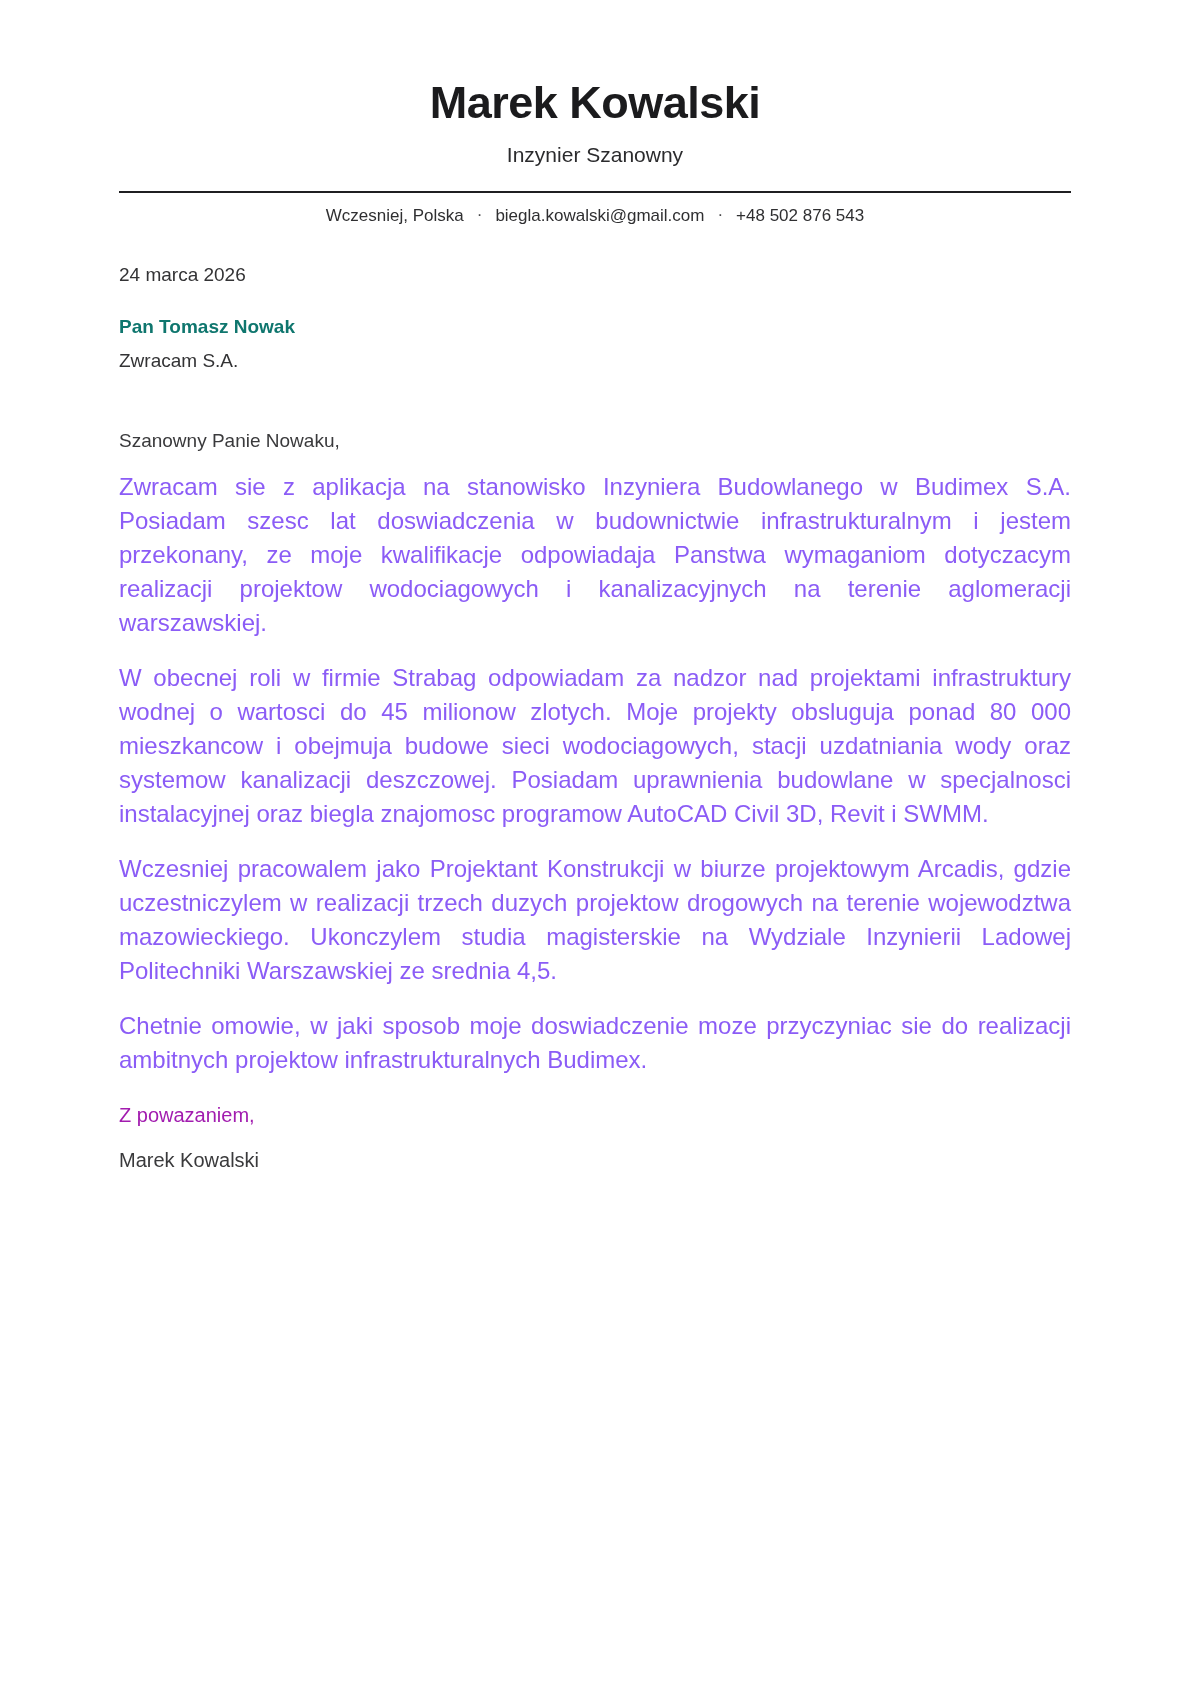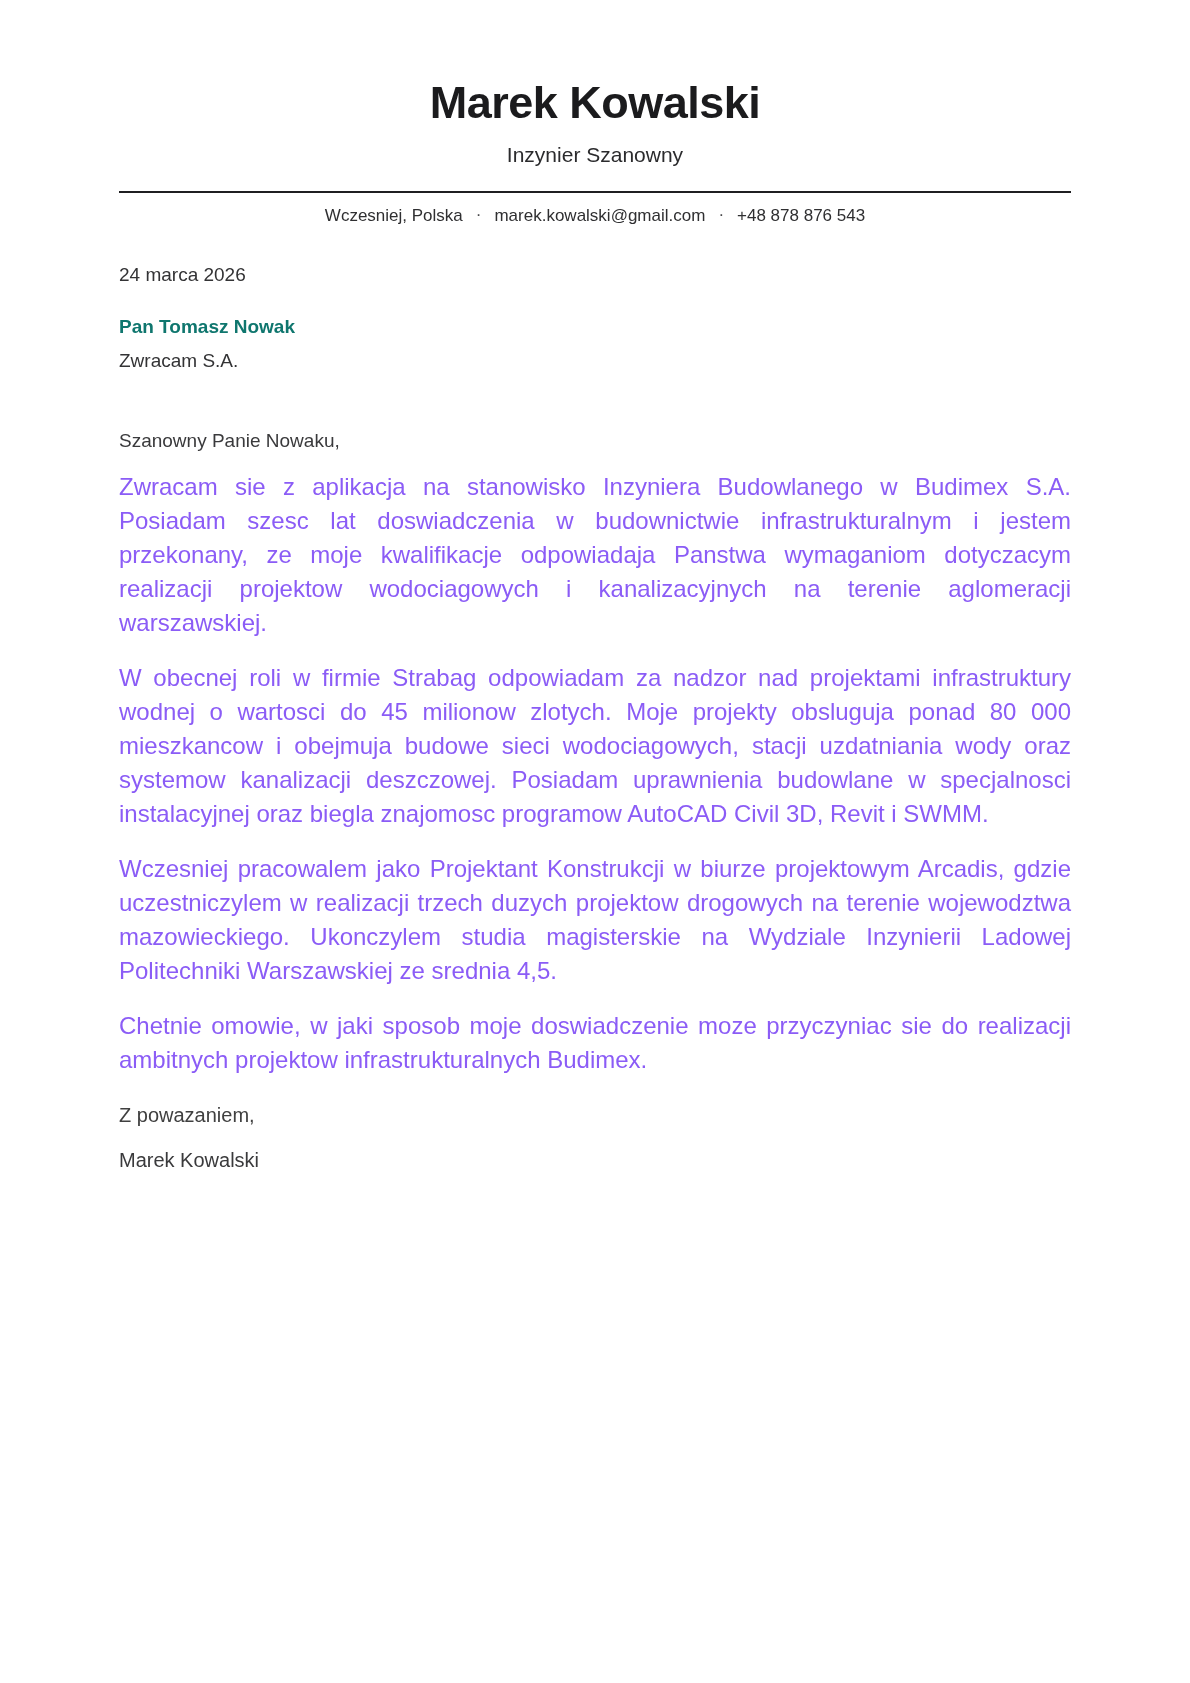--- a/index.html
+++ b/index.html
@@ -81,40 +81,40 @@
   .para {
     font-size: 24px;
     line-height: 34px;
     text-align: justify;
     color: #8b5cf6;
     margin-bottom: 21px;
   }
   .closing {
     font-size: 20px;
     line-height: 34px;
-    color: #404040;
+    color: #a21caf;
     margin-bottom: 11px;
   }
   .signature {
     font-size: 20px;
     line-height: 34px;
     color: #3a3a3c;
   }
 </style>
 </head>
 <body>
 
 <div class="page">
 
   <header class="letter-header">
     <h1 class="applicant-name">Marek Kowalski</h1>
     <div class="applicant-job-title">Inzynier Szanowny</div>
     <hr class="header-rule">
     <div class="contact-line">
-      <span>Wczesniej, Polska</span><span class="contact-sep">·</span><span>marek.kowalski@gmail.com</span><span class="contact-sep">·</span><span>+48 878 876 543</span>
+      <span>Wczesniej, Polska</span><span class="contact-sep">·</span><span>biegla.kowalski@gmail.com</span><span class="contact-sep">·</span><span>+48 502 876 543</span>
     </div>
   </header>
 
   <main class="letter-body">
     <p class="letter-date">24 marca 2026</p>
 
     <div class="recipient-block">
       <p class="recipient-name">Pan Tomasz Nowak</p>
       <p class="recipient-company">Zwracam S.A.</p>
     </div>

